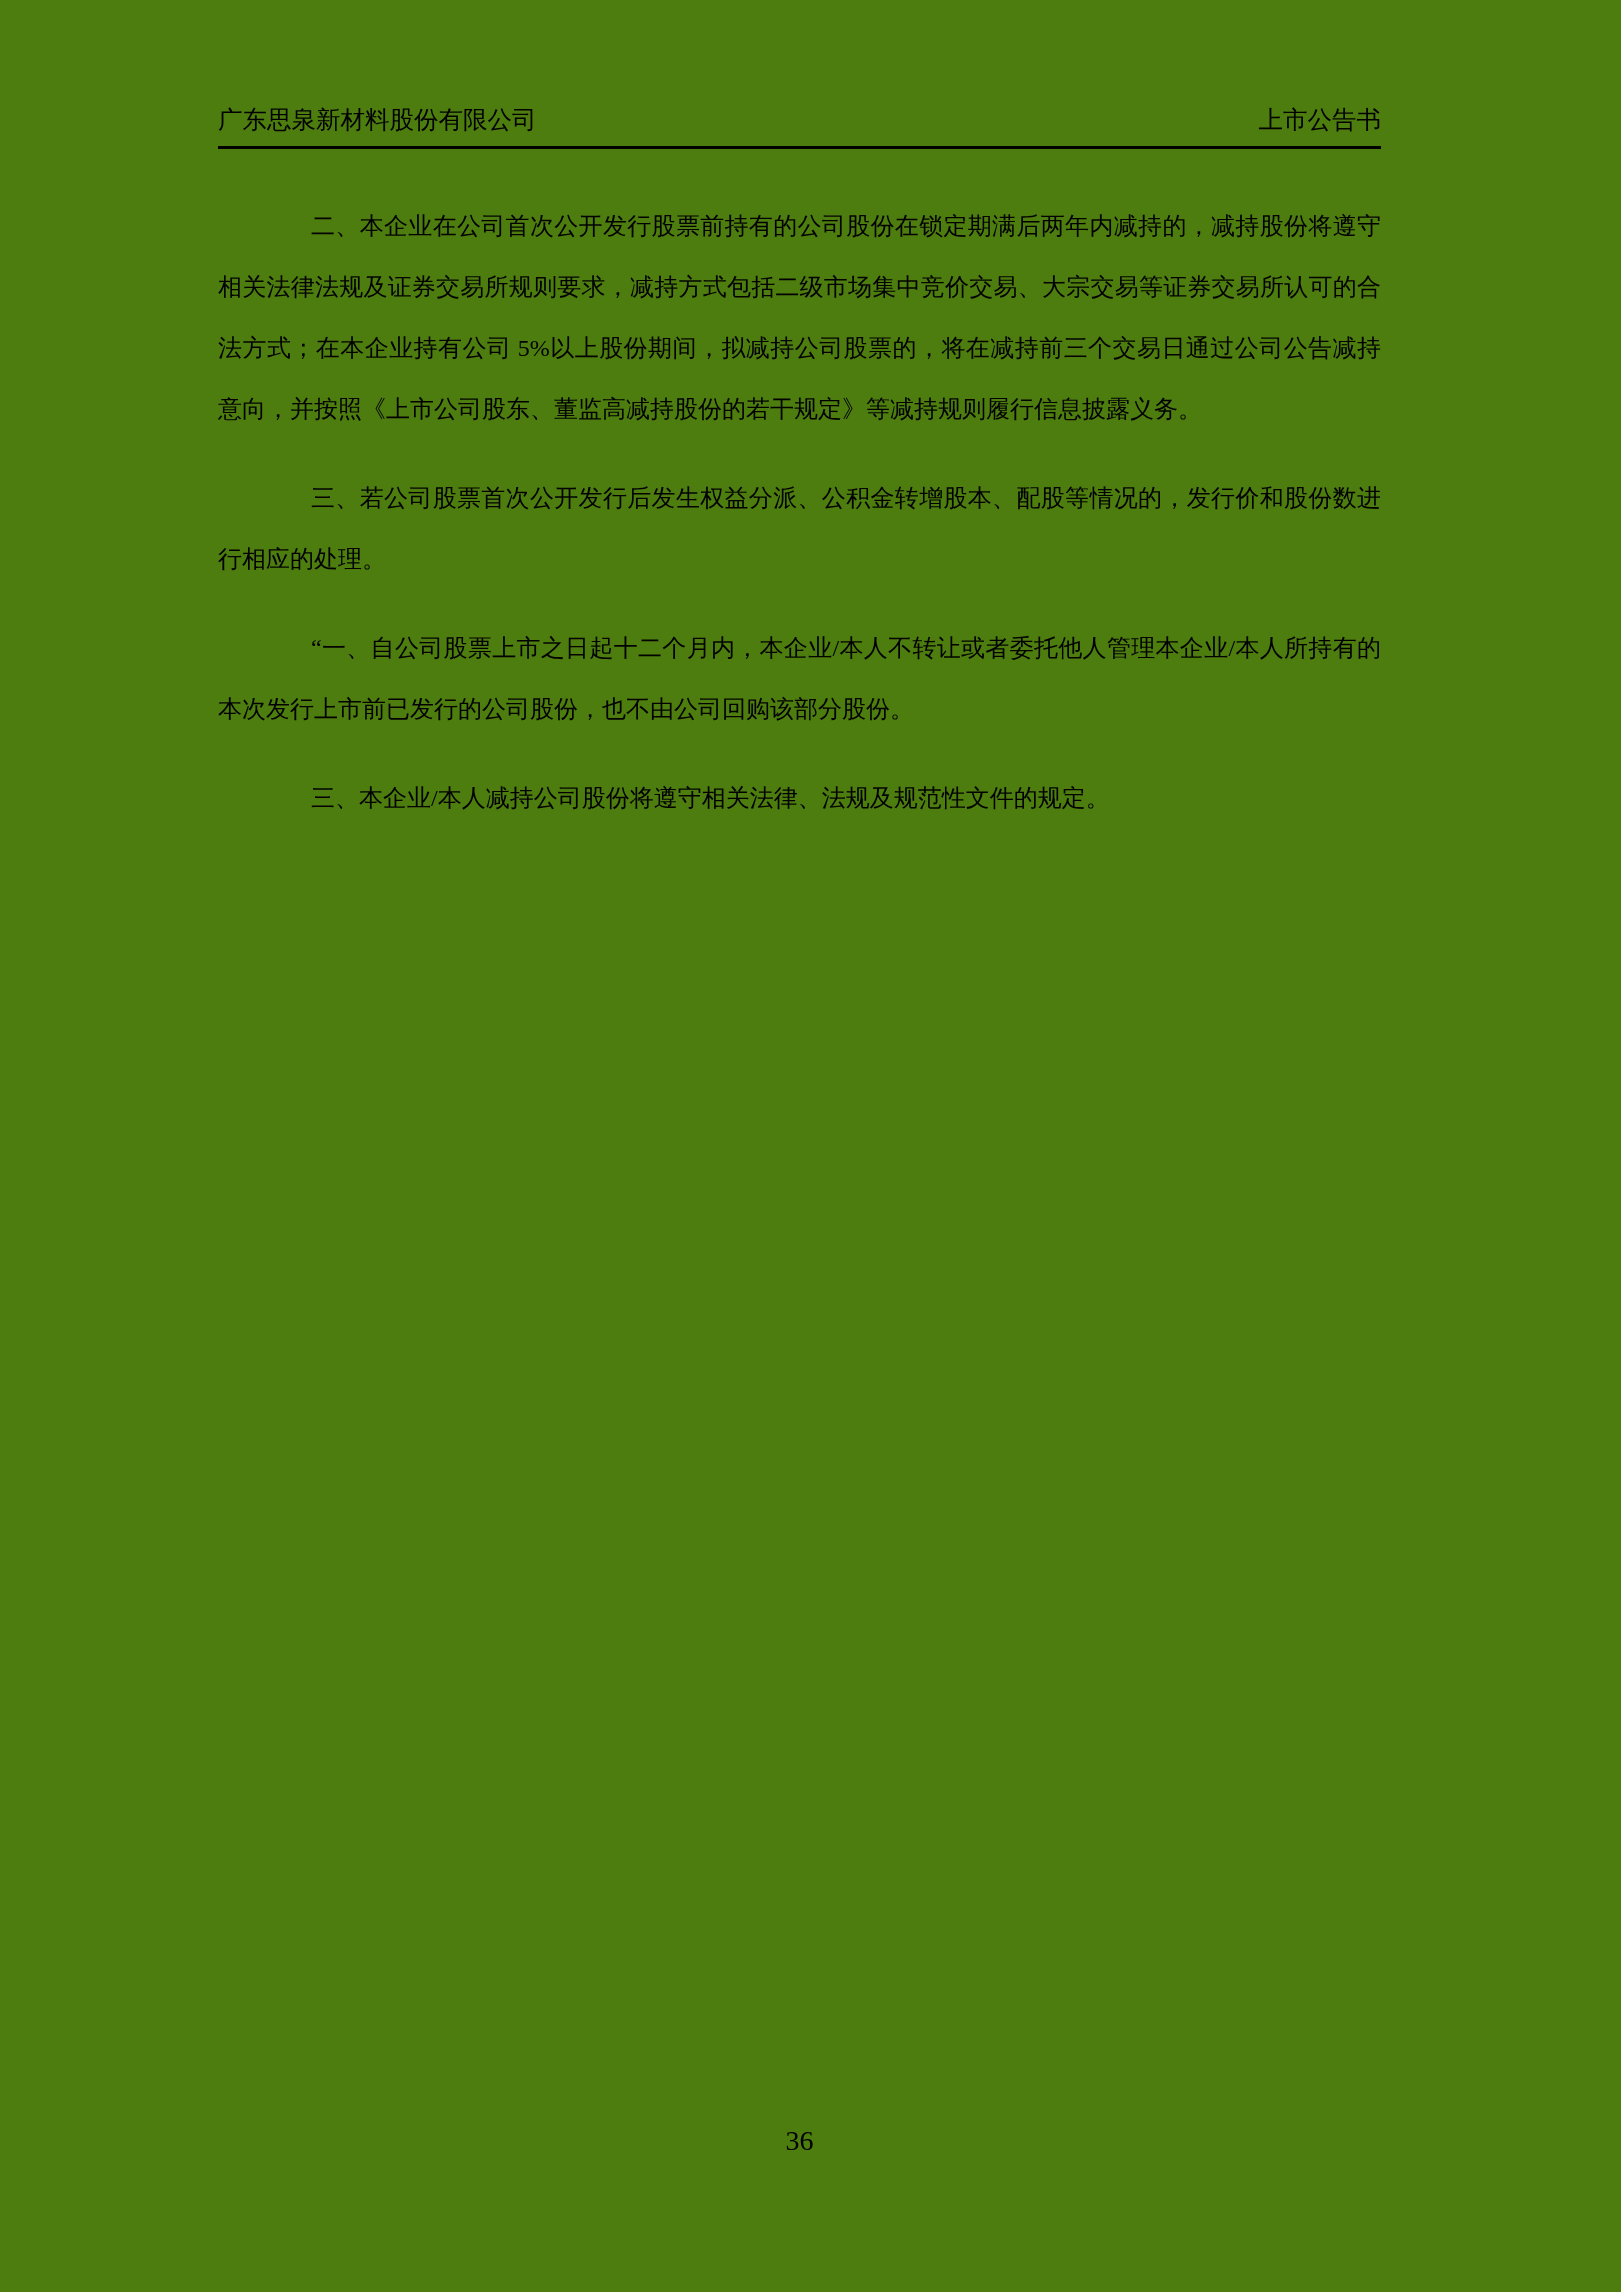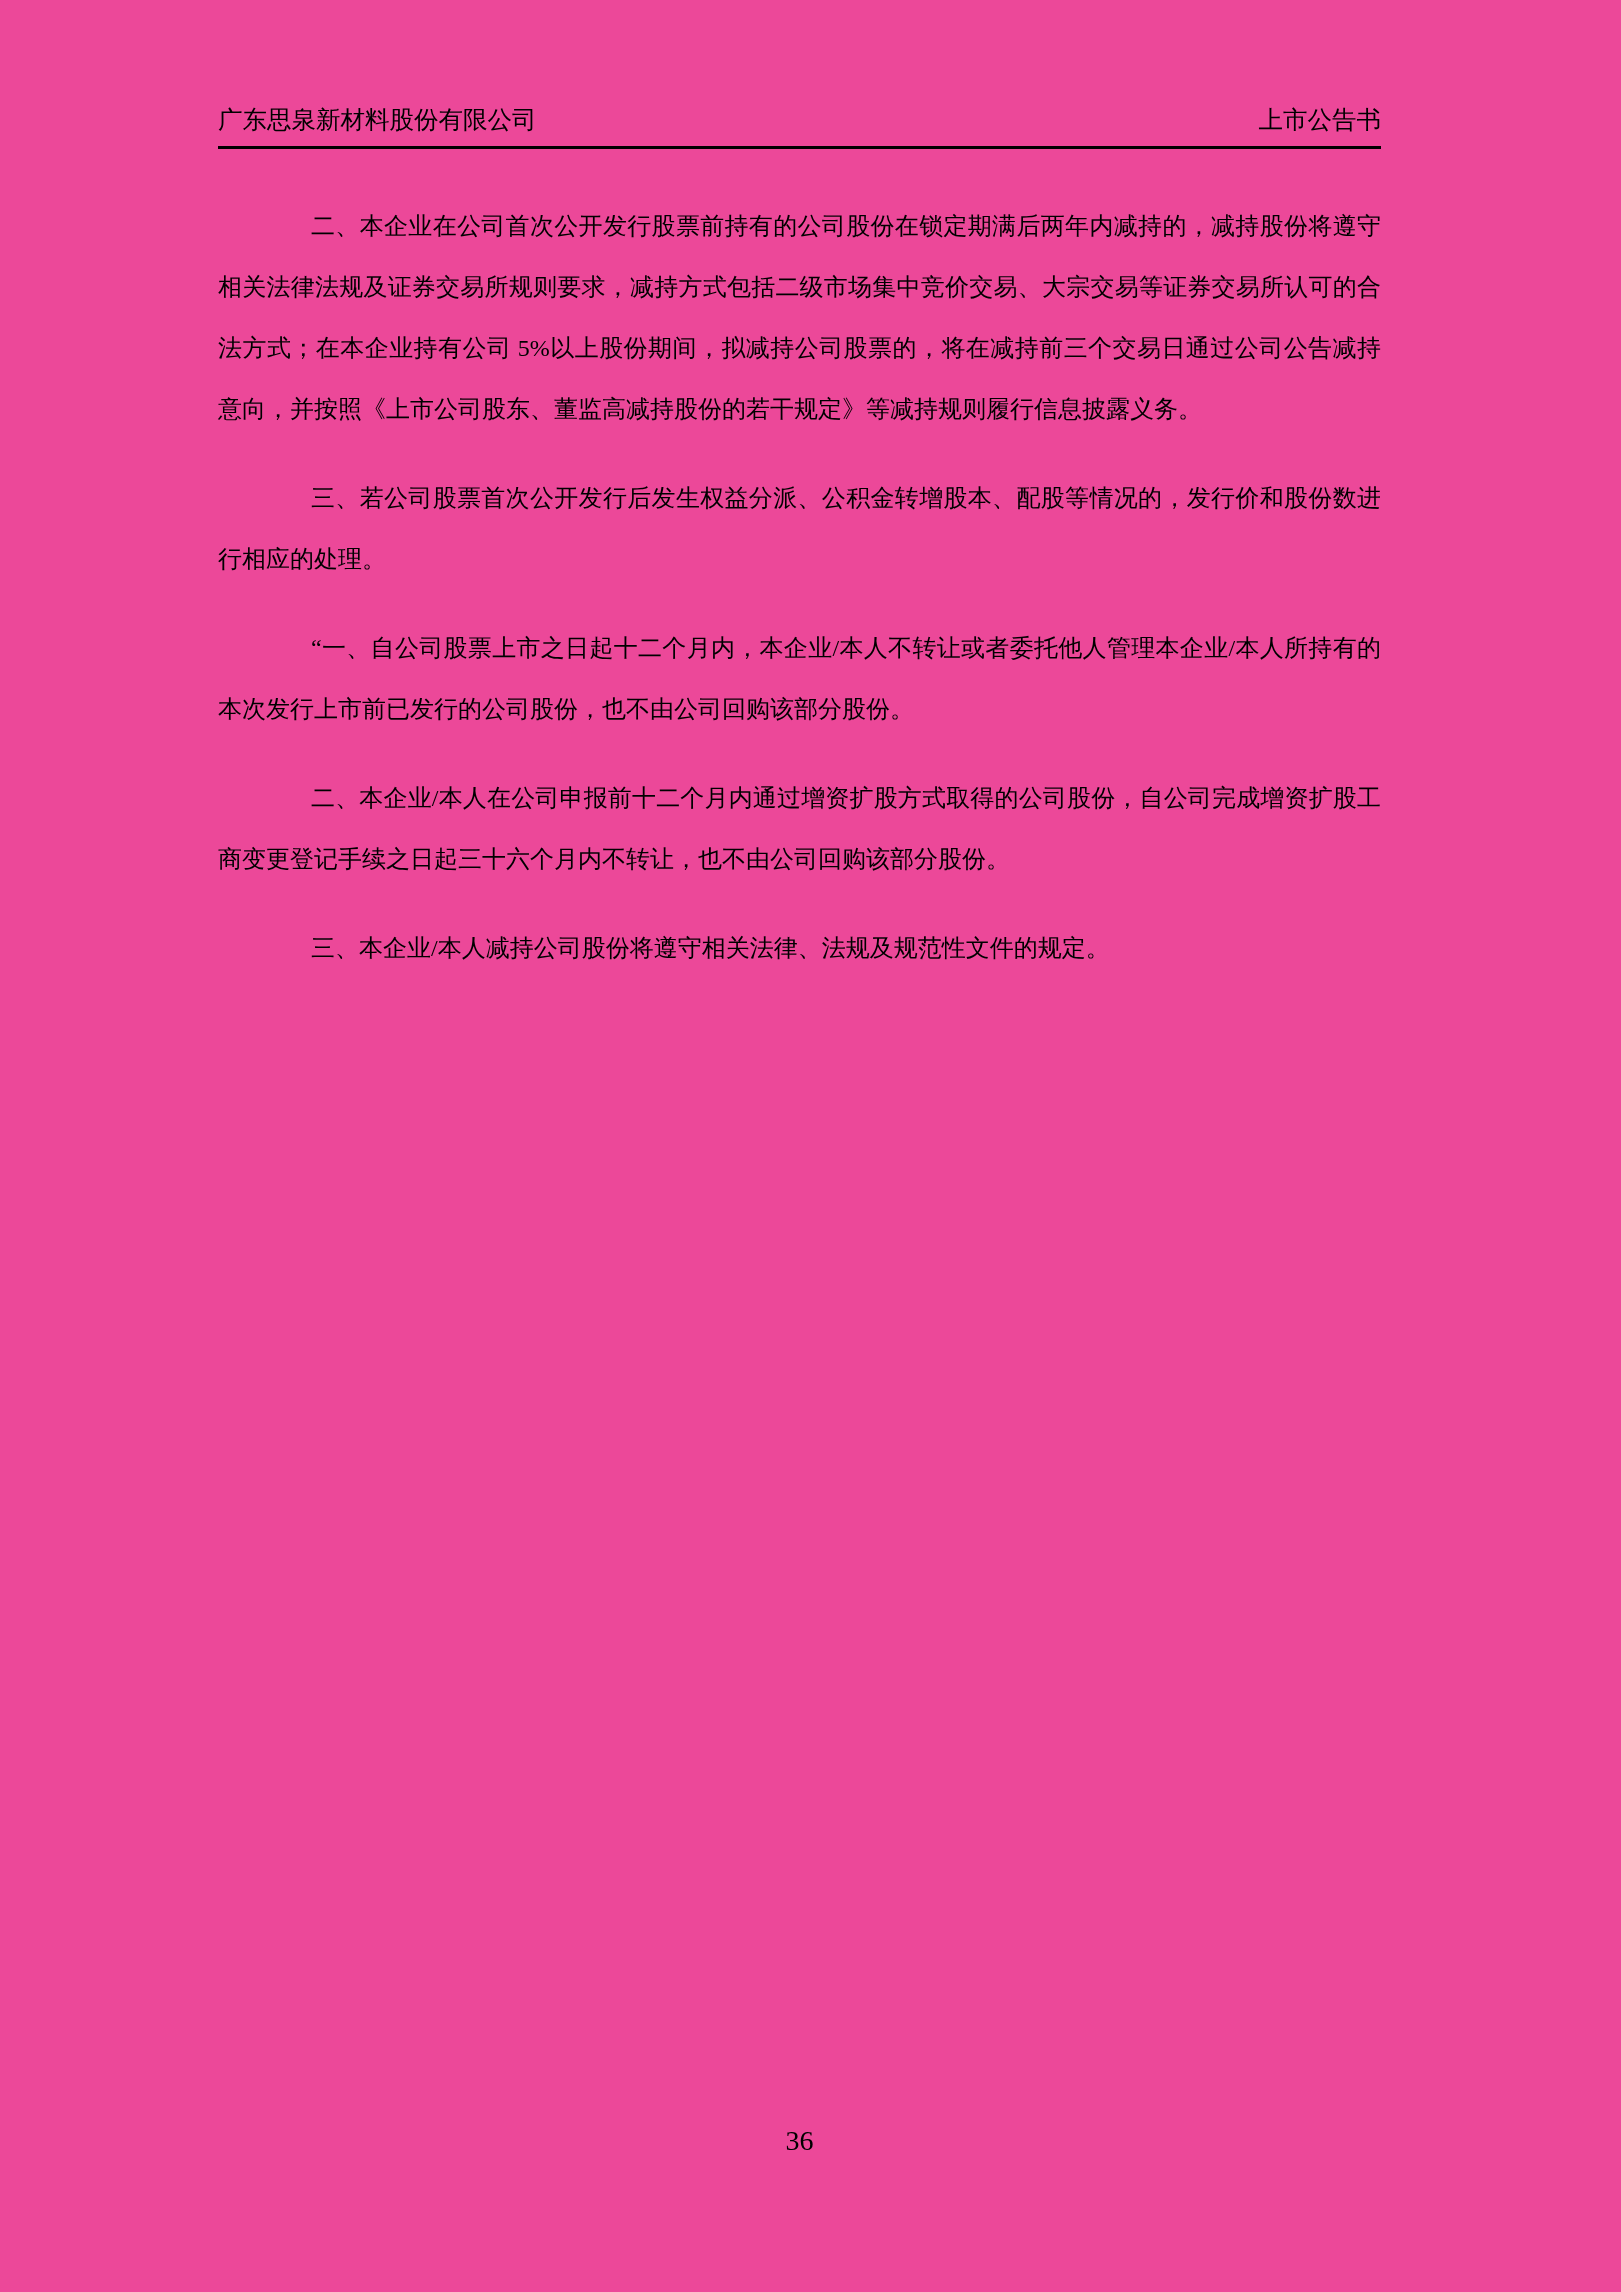--- a/index.html
+++ b/index.html
@@ -1,21 +1,21 @@
 <!DOCTYPE html>
 <html><head>
 <meta charset="utf-8">
 <style>
   * { margin: 0; padding: 0; box-sizing: border-box; }
   html, body { background: #e8e8e8; }
   .page {
     position: relative;
     width: 1621px;
     height: 2293px;
-    background: #ec4899;
+    background: #4d7c0f;
     font-family: "Liberation Serif", "DejaVu Serif", serif;
     color: #000000;
     overflow: hidden;
   }
   .header {
     position: absolute;
     left: 218px;
     top: 104px;
     width: 1163px;
     display: flex;
@@ -61,19 +61,18 @@
 <div class="page">
   <div class="header">
     <span class="h-left">广东思泉新材料股份有限公司</span>
     <span class="h-right">上市公告书</span>
   </div>
 
   <div class="doc-body">
       <p class="para">二、本企业在公司首次公开发行股票前持有的公司股份在锁定期满后两年内减持的，减持股份将遵守相关法律法规及证券交易所规则要求，减持方式包括二级市场集中竞价交易、大宗交易等证券交易所认可的合法方式；在本企业持有公司 5%以上股份期间，拟减持公司股票的，将在减持前三个交易日通过公司公告减持意向，并按照《上市公司股东、董监高减持股份的若干规定》等减持规则履行信息披露义务。</p>
       <p class="para">三、若公司股票首次公开发行后发生权益分派、公积金转增股本、配股等情况的，发行价和股份数进行相应的处理。</p>
       <p class="para">“一、自公司股票上市之日起十二个月内，本企业/本人不转让或者委托他人管理本企业/本人所持有的本次发行上市前已发行的公司股份，也不由公司回购该部分股份。</p>
-      <p class="para">二、本企业/本人在公司申报前十二个月内通过增资扩股方式取得的公司股份，自公司完成增资扩股工商变更登记手续之日起三十六个月内不转让，也不由公司回购该部分股份。</p>
       <p class="para">三、本企业/本人减持公司股份将遵守相关法律、法规及规范性文件的规定。</p>
     </div>
 
   <div class="page-number">36</div>
 </div>
 
 
 </body></html>

